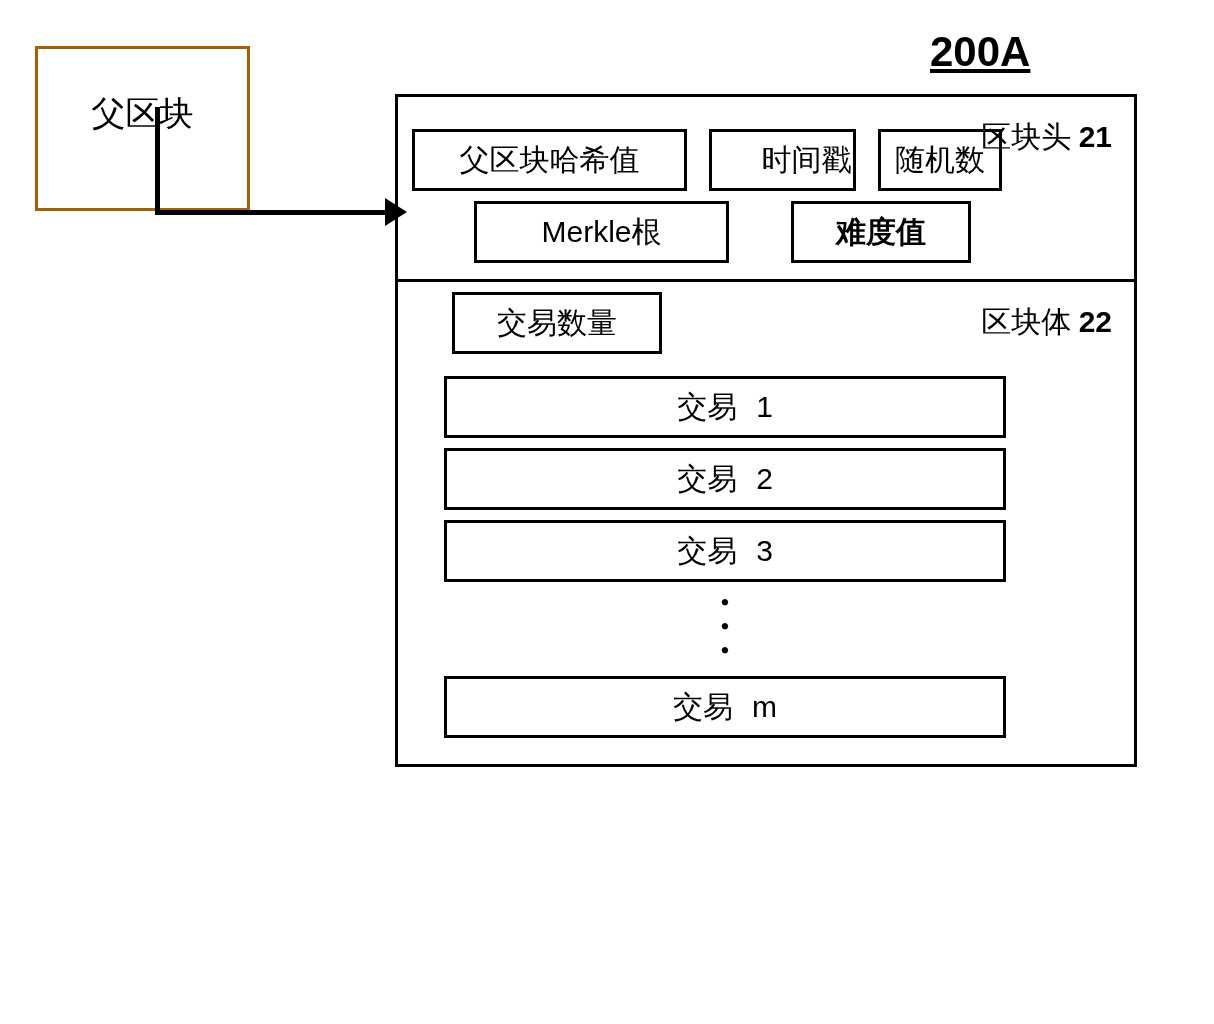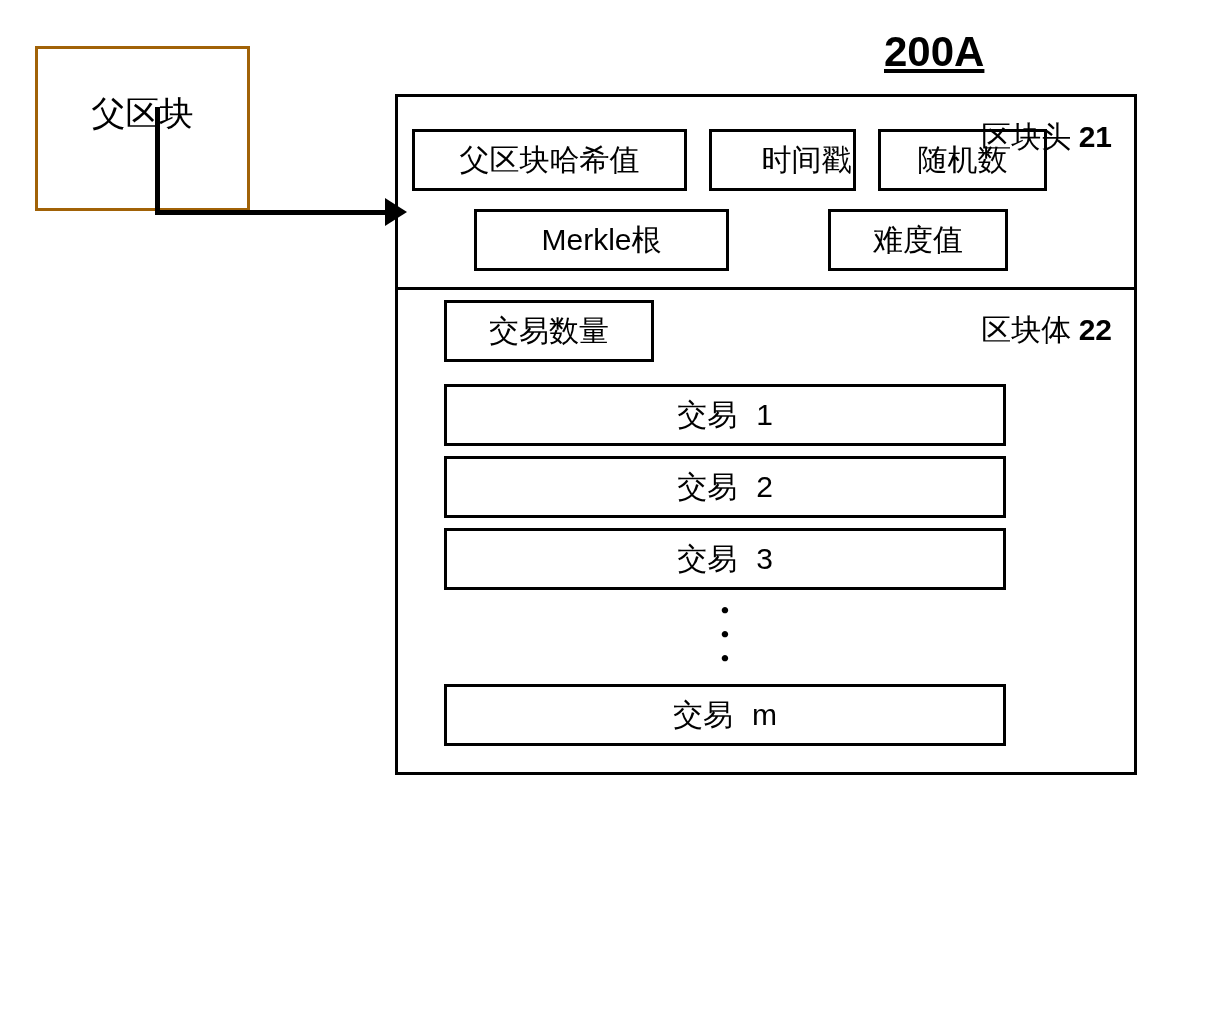--- a/index.html
+++ b/index.html
@@ -27,21 +27,21 @@
     border: 3px solid #a16207;
     display: flex;
     align-items: flex-start;
     justify-content: center;
     padding-top: 42px;
     font-size: 34px;
   }
   .figure-id {
     position: absolute;
     top: 28px;
-    left: 884px;
+    left: 930px;
     font-size: 42px;
     font-weight: 700;
     text-decoration: underline;
     font-family: Arial, sans-serif;
   }
   .main-block {
     position: absolute;
     top: 94px;
     left: 395px;
     width: 742px;
@@ -57,30 +57,30 @@
     position: absolute;
     right: 22px;
     font-size: 30px;
   }
   .section-label .num {
     font-weight: 700;
     font-family: Arial, sans-serif;
   }
   .header-row1 { display: flex; }
   .header-row2 { display: flex; gap: 22px; margin-top: 22px; }
-  .header-row3 { display: flex; gap: 99px; margin-top: 18px; margin-left: 62px; }
+  .header-row3 { display: flex; gap: 62px; margin-top: 10px; margin-left: 62px; }
   .version-box { width: 190px; height: 62px; }
   .hash-box { width: 275px; height: 62px; }
   .ts-box { width: 147px; height: 62px; padding-left: 48px; }
-  .nonce-box { width: 169px; height: 62px; }
+  .nonce-box { width: 124px; height: 62px; }
   .merkle-box { width: 255px; height: 62px; font-family: Arial, sans-serif; }
   .merkle-box .cn { font-family: "SimSun", serif; }
-  .diff-box { width: 180px; height: 62px; }
+  .diff-box { width: 180px; height: 62px; font-weight: bold; }
   .body-section { padding: 10px 14px 26px 14px; }
-  .txcount-box { width: 210px; height: 62px; margin-left: 32px; }
+  .txcount-box { width: 210px; height: 62px; margin-left: 40px; }
   .tx-row {
     width: 562px;
     height: 62px;
     margin-left: 32px;
     margin-top: 10px;
     border: 3px solid #000;
     display: flex;
     align-items: center;
     justify-content: center;
     font-size: 30px;

